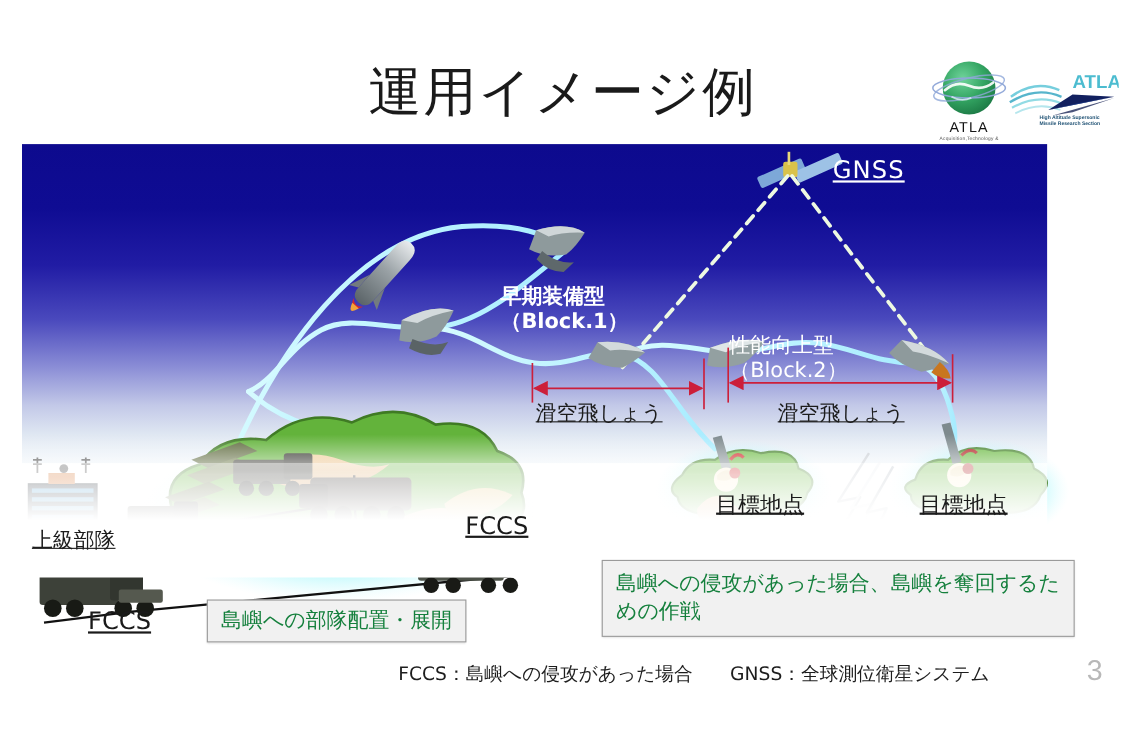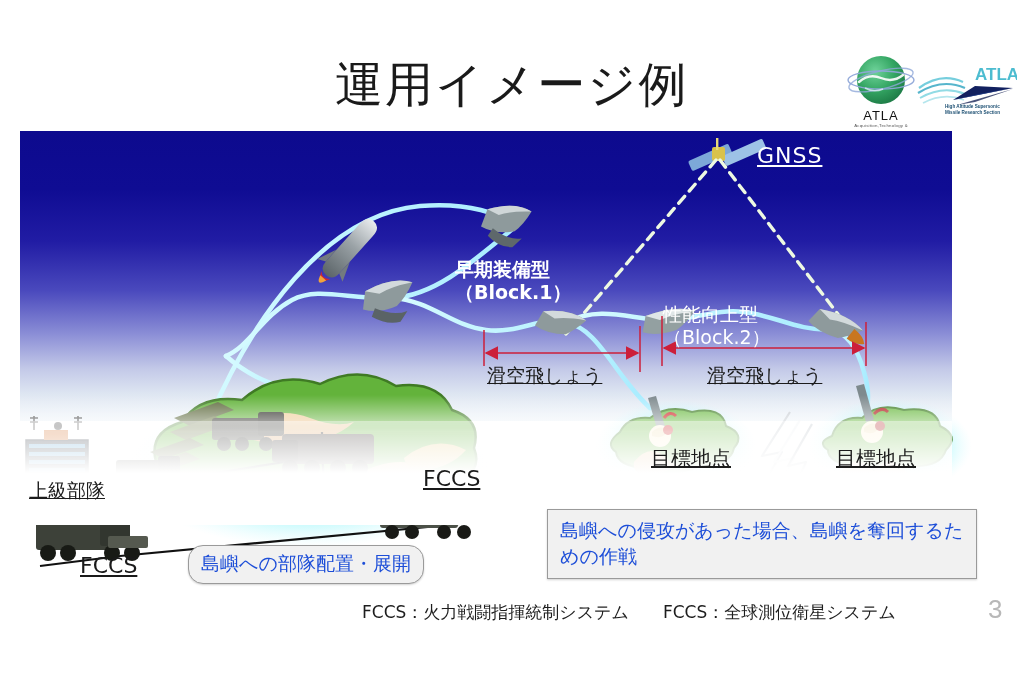--- a/index.html
+++ b/index.html
@@ -66,24 +66,24 @@
   .lbl-g2{left:707px;top:363px;}
   .lbl-fccs-isle{left:423px;top:466px;font-size:22px;color:#1a1a1a;}
   .lbl-tgt1{left:651px;top:445px;font-size:20px;}
   .lbl-tgt2{left:836px;top:445px;font-size:20px;}
   .lbl-higher{left:29px;top:478px;font-size:19px;}
   .lbl-fccs-veh{left:80px;top:553px;font-size:22px;color:#1a1a1a;}
 
   
   .callout{
     position:absolute;background:#f1f1f1;border:1px solid #9a9a9a;
-    color:#1d4ed8;font-family:"DejaVu Sans","Liberation Sans",sans-serif;
+    color:#15803d;font-family:"DejaVu Sans","Liberation Sans",sans-serif;
     box-shadow:0 1px 2px rgba(0,0,0,.18);
   }
-  .callout-deploy{left:188px;top:545px;padding:5px 12px 6px;font-size:19px;white-space:pre;border-radius:15px;}
+  .callout-deploy{left:188px;top:545px;padding:5px 12px 6px;font-size:19px;white-space:pre;}
   .callout-ops{left:547px;top:509px;width:404px;padding:8px 12px 9px;font-size:19px;line-height:1.35;}
 
   
   .footer{
     position:absolute;left:362px;top:601px;font-size:17px;color:#1d1d1d;
     font-family:"DejaVu Sans","Liberation Sans",sans-serif;white-space:pre;
   }
   .pagenum{
     position:absolute;left:988px;top:594px;font-size:26px;color:#b8b8b8;
     font-family:"Liberation Sans",sans-serif;
@@ -390,16 +390,16 @@
 
   <div class="lbl-dark lbl-fccs-isle">FCCS</div>
   <div class="lbl-dark lbl-tgt1">目標地点</div>
   <div class="lbl-dark lbl-tgt2">目標地点</div>
   <div class="lbl-dark lbl-higher">上級部隊</div>
   <div class="lbl-dark lbl-fccs-veh">FCCS</div>
 
   <div class="callout callout-deploy">島嶼への部隊配置・展開</div>
   <div class="callout callout-ops">島嶼への侵攻があった場合、島嶼を奪回するための作戦</div>
 
-  <div class="footer">FCCS：火力戦闘指揮統制システム　　FCCS：全球測位衛星システム</div>
+  <div class="footer">FCCS：島嶼への侵攻があった場合　　GNSS：全球測位衛星システム</div>
   <div class="pagenum">3</div>
 
 </div>
 
 </body></html>

